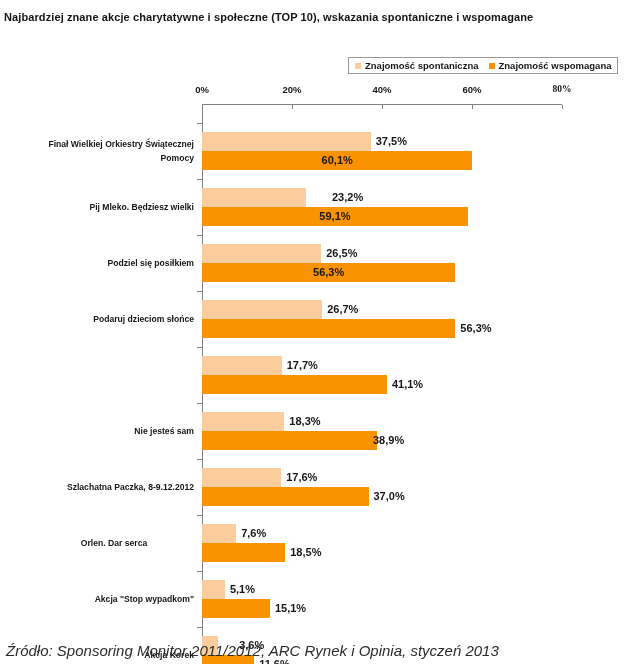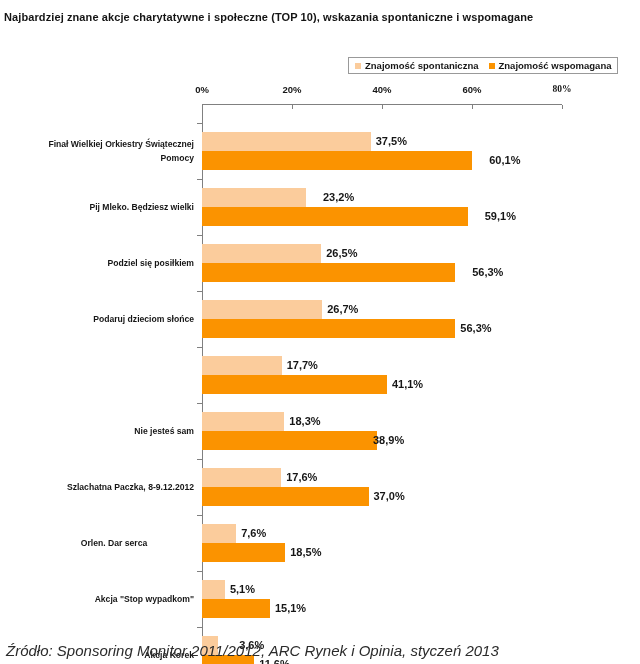--- a/index.html
+++ b/index.html
@@ -131,21 +131,21 @@
   .value-label {
     position: absolute;
     height: 19px;
     line-height: 19px;
     font-size: 11px;
     font-weight: bold;
     color: #161616;
     white-space: nowrap;
   }
   .value-outside { padding-left: 5px; }
-  .value-inside  { text-align: right; padding-right: 9px; padding-left: 48px; }
+  .value-inside  { text-align: center; padding-right: 9px; }
 
   
   #source-note {
     position: absolute;
     left: 6px;
     top: 642px;
     font-size: 15px;
     font-style: italic;
     color: #2b2b2b;
     white-space: nowrap;
@@ -182,21 +182,21 @@
     <div class="xtick-mark" style="left: 562px;"></div>
     <div class="ytick-mark" style="top: 39px;"></div>
     <div class="cat-label" style="right: 446px; top: 53px;">Finał Wielkiej Orkiestry Świątecznej Pomocy</div>
     <div class="bar bar-spontaniczna" style="left: 202px; top: 48px; width: 168.75px; background: rgb(251, 204, 156);"></div>
     <div class="value-label value-outside" style="top: 48px; left: 370.75px;">37,5%</div>
     <div class="bar bar-wspomagana" style="left: 202px; top: 67px; width: 270.45px; background: rgb(251, 147, 0);"></div>
     <div class="value-label value-inside" style="top: 67px; left: 202px; width: 270.45px;">60,1%</div>
     <div class="ytick-mark" style="top: 95px;"></div>
     <div class="cat-label" style="right: 446px; top: 116px;">Pij Mleko. Będziesz wielki</div>
     <div class="bar bar-spontaniczna" style="left: 202px; top: 104px; width: 104.4px; background: rgb(251, 204, 156);"></div>
-    <div class="value-label value-outside" style="top: 104px; left: 303px; padding-left: 20px;">23,2%</div>
+    <div class="value-label value-outside" style="top: 104px; left: 312px; padding-left: 20px;">23,2%</div>
     <div class="bar bar-wspomagana" style="left: 202px; top: 123px; width: 265.95px; background: rgb(251, 147, 0);"></div>
     <div class="value-label value-inside" style="top: 123px; left: 202px; width: 265.95px;">59,1%</div>
     <div class="ytick-mark" style="top: 151px;"></div>
     <div class="cat-label" style="right: 446px; top: 172px;">Podziel się posiłkiem</div>
     <div class="bar bar-spontaniczna" style="left: 202px; top: 160px; width: 119.25px; background: rgb(251, 204, 156);"></div>
     <div class="value-label value-outside" style="top: 160px; left: 321.25px;">26,5%</div>
     <div class="bar bar-wspomagana" style="left: 202px; top: 179px; width: 253.35px; background: rgb(251, 147, 0);"></div>
     <div class="value-label value-inside" style="top: 179px; left: 202px; width: 253.35px;">56,3%</div>
     <div class="ytick-mark" style="top: 207px;"></div>
     <div class="cat-label" style="right: 446px; top: 228px;">Podaruj dzieciom słońce</div>

